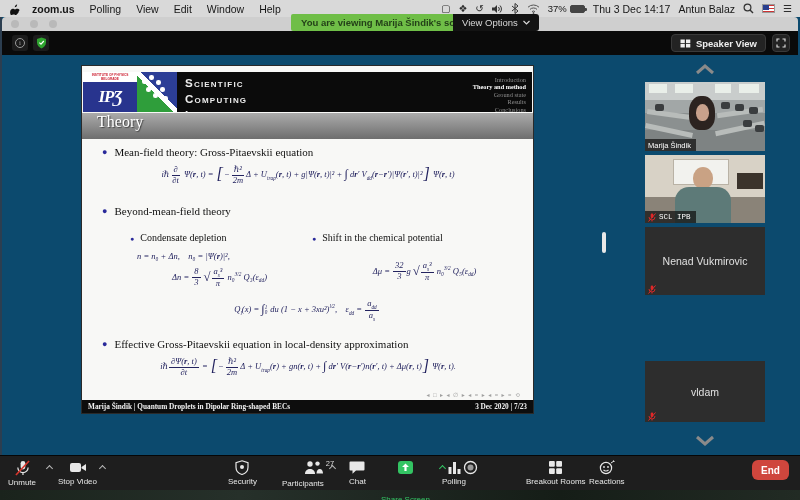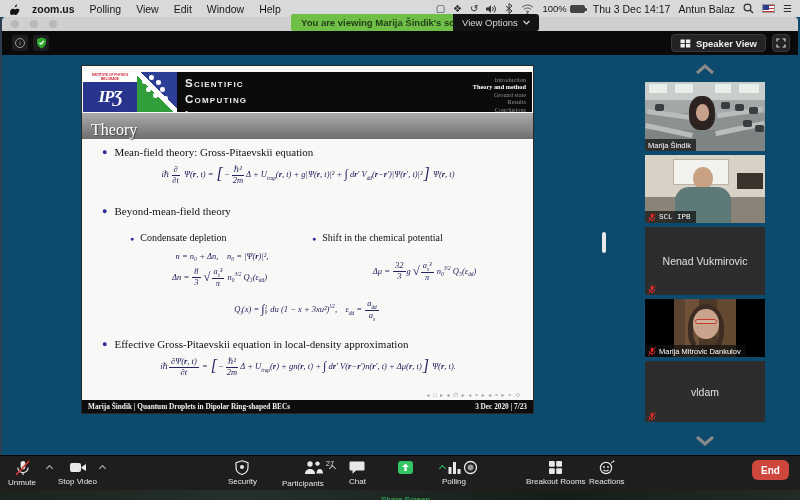--- a/index.html
+++ b/index.html
@@ -59,21 +59,21 @@
     background:linear-gradient(45deg,#2f9e3b 46%,#ffffff 46% 55%,#2c3e96 55%);}
   .dot{position:absolute;width:4.5px;height:4.5px;border-radius:50%;background:#fff;}
   .scl-strip{flex:1;background:#0b0b0b;display:flex;justify-content:space-between;padding:3px 6px 3px 8px;}
   .lab-name{color:#ececec;font-family:"Liberation Sans",sans-serif;font-weight:bold;
     font-size:8px;letter-spacing:1.2px;line-height:1.35;}
   .lab-name div::first-letter{font-size:1.45em;}
   .slide-nav{text-align:right;font-size:6.3px;line-height:1.18;color:#8f8f8f;padding-top:1px;}
   .slide-nav .active{color:#fff;font-weight:bold;}
   .theory-bar{position:absolute;left:0;top:47px;width:451px;height:26px;
     background:linear-gradient(#ababab,#6e6e6e);color:#fff;font-size:16px;
-    display:flex;align-items:flex-end;padding-left:9px;text-shadow:1px 1px 1px #444;}
+    display:flex;align-items:flex-start;padding-left:15px;text-shadow:1px 1px 1px #444;}
   .sbody{position:absolute;left:0;top:73px;width:451px;height:261px;color:#111;}
   .bullet{position:absolute;font-size:11px;display:flex;align-items:baseline;gap:7px;}
   .bullet .bdot{color:#2a2a9a;font-size:9px;position:relative;top:-1px;}
   .subbullet{position:absolute;font-size:10px;display:flex;align-items:baseline;gap:6px;}
   .subbullet .bdot{color:#2a2a9a;font-size:7px;}
   .eq{position:absolute;color:#23235f;font-style:italic;font-size:8.5px;white-space:nowrap;}
   .eq b{font-style:italic;}
   .eq sub,.eq sup{font-size:0.62em;}
   .fr{display:inline-flex;flex-direction:column;align-items:center;vertical-align:middle;
     margin:0 1px;line-height:1.15;text-align:center;}
@@ -170,21 +170,21 @@
             <path d="M4 0.5 L7 3 L1 8 M1 3 L7 8 L4 10.5 L4 0.5" stroke="#333" fill="none" stroke-width="1"></path>
           </svg>
       </span>
       <span class="sicon">
         <svg width="13" height="10" viewBox="0 0 13 10">
             <path d="M1 3.2 A8 8 0 0 1 12 3.2 M3 5.4 A5 5 0 0 1 10 5.4 M5 7.6 A2.4 2.4 0 0 1 8 7.6" stroke="#555" fill="none" stroke-width="1"></path>
             <circle cx="6.5" cy="9" r="0.9" fill="#555"></circle>
           </svg>
       </span>
       <span class="battery">
-        <span>100%</span>
+        <span>37%</span>
         <span class="batt-shape"></span>
       </span>
       <span>Thu 3 Dec 14:17</span>
       <span>Antun Balaz</span>
       <span class="sicon">
         <svg width="11" height="11" viewBox="0 0 11 11">
             <circle cx="4.5" cy="4.5" r="3.4" stroke="#333" fill="none" stroke-width="1.2"></circle>
             <line x1="7" y1="7" x2="10" y2="10" stroke="#333" stroke-width="1.4"></line>
           </svg>
       </span>
@@ -287,21 +287,21 @@
           <span>Beyond-mean-field theory</span>
       </div>
       <div class="subbullet" style="left:48px;top:93px;">
         <span class="bdot">●</span>
           <span>Condensate depletion</span>
       </div>
       <div class="subbullet" style="left:230px;top:93px;">
         <span class="bdot">●</span>
           <span>Shift in the chemical potential</span>
       </div>
-      <div class="eq" style="left:55px;top:112px;width:170px;text-align:center;">n = n₀ + Δn, &nbsp;&nbsp; n₀ = |Ψ(<b>r</b>)|²,</div>
+      <div class="eq" style="left:55px;top:112px;width:170px;">n = n₀ + Δn, &nbsp;&nbsp; n₀ = |Ψ(<b>r</b>)|²,</div>
       <div class="eq" style="left:45px;top:128px;width:185px;text-align:center;">Δn = <span class="fr">
             <i>8</i>
             <i>3</i>
           </span><span class="rad">√</span><span class="fr">
             <i>a<sub>s</sub>³</i>
             <i>π</i>
           </span> n₀<sup>3/2</sup> Q₃(ε<sub>dd</sub>)</div>
       <div class="eq" style="left:250px;top:122px;width:185px;text-align:center;">Δμ = <span class="fr">
             <i>32</i>
             <i>3</i>
@@ -391,36 +391,20 @@
     <div class="center-name">Nenad Vukmirovic</div>
     <div class="nametag" style="background:transparent;">
       <svg class="micoff" width="8" height="9" viewBox="0 0 8 9">
         <rect x="2.7" y="0.5" width="2.6" height="4.6" rx="1.3" fill="#e02828"></rect>
         <path d="M1 4 a3 3 0 0 0 6 0 M4 7 v1.5" stroke="#e02828" fill="none" stroke-width="0.9"></path>
         <line x1="0.5" y1="8.5" x2="7.5" y2="0.5" stroke="#e02828" stroke-width="1"></line>
       </svg>
     </div>
   </div>
 
-  <div class="tile" style="top:299px;height:58px;">
-    <div class="vid-portrait">
-      <div class="photo"></div>
-        <div class="hair3"></div>
-        <div class="face3"></div>
-        <div class="glasses"></div>
-    </div>
-    <div class="nametag">
-      <svg class="micoff" width="8" height="9" viewBox="0 0 8 9">
-        <rect x="2.7" y="0.5" width="2.6" height="4.6" rx="1.3" fill="#e02828"></rect>
-        <path d="M1 4 a3 3 0 0 0 6 0 M4 7 v1.5" stroke="#e02828" fill="none" stroke-width="0.9"></path>
-        <line x1="0.5" y1="8.5" x2="7.5" y2="0.5" stroke="#e02828" stroke-width="1"></line>
-      </svg>
-      <span>Marija Mitrovic Dankulov</span>
-    </div>
-  </div>
 
   <div class="tile" style="top:361px;height:61px;">
     <div class="center-name">vldam</div>
     <div class="nametag" style="background:transparent;">
       <svg class="micoff" width="8" height="9" viewBox="0 0 8 9">
         <rect x="2.7" y="0.5" width="2.6" height="4.6" rx="1.3" fill="#e02828"></rect>
         <path d="M1 4 a3 3 0 0 0 6 0 M4 7 v1.5" stroke="#e02828" fill="none" stroke-width="0.9"></path>
         <line x1="0.5" y1="8.5" x2="7.5" y2="0.5" stroke="#e02828" stroke-width="1"></line>
       </svg>
     </div>

